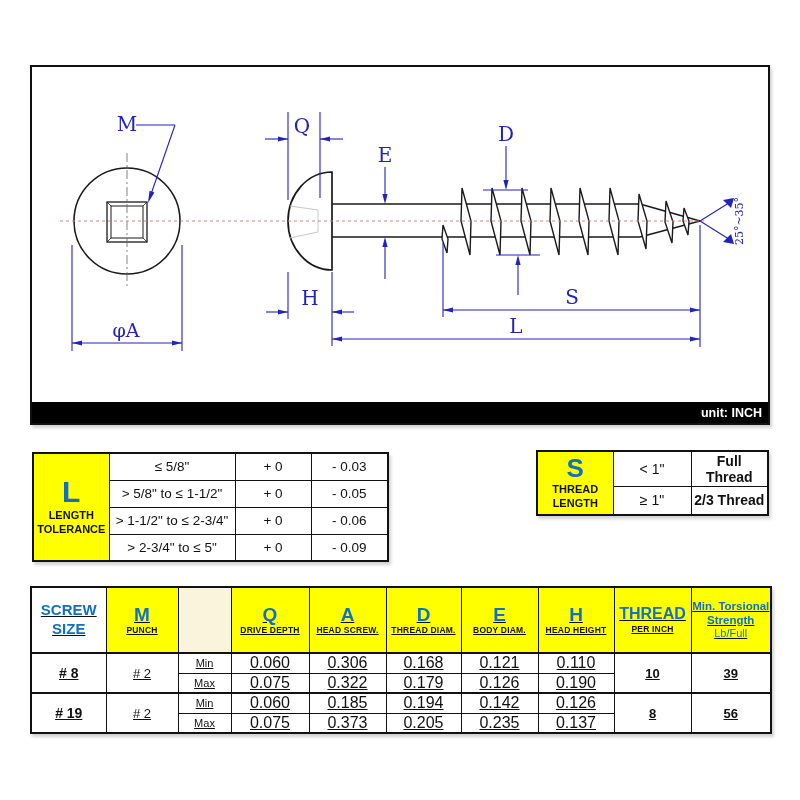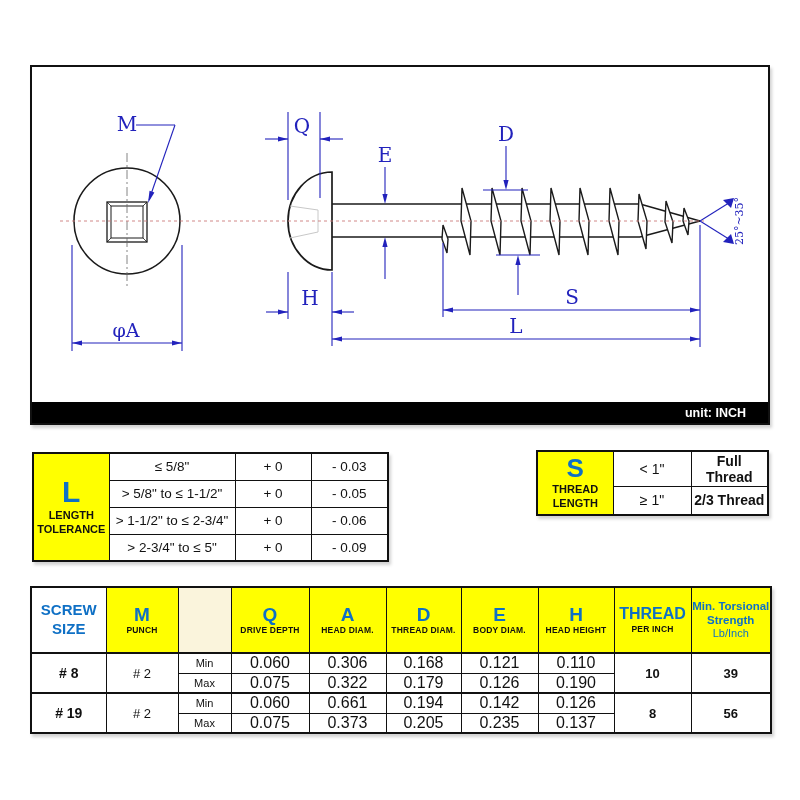--- a/index.html
+++ b/index.html
@@ -5,21 +5,21 @@
   html,body{margin:0;padding:0;background:#fff;}
   body{width:800px;height:800px;position:relative;font-family:"Liberation Sans",sans-serif;color:#111;}
   .page{position:absolute;inset:0;width:800px;height:800px;background:#fff;overflow:hidden;}
 
   
   .frame{position:absolute;left:30px;top:65px;width:740px;height:360px;border:2px solid #111;
          box-sizing:border-box;background:#fff;box-shadow:2px 3px 3px rgba(0,0,0,.18);}
   .frame svg{display:block;}
   .unit-bar{position:absolute;left:0;bottom:0;width:100%;height:21px;background:#000;color:#fff;
             display:flex;align-items:center;justify-content:flex-end;box-sizing:border-box;
-            padding-right:22px;font-size:12.5px;font-weight:bold;}
+            padding-right:6px;font-size:12.5px;font-weight:bold;}
 
   
   table{border-collapse:collapse;table-layout:fixed;background:#fff;}
   .boxed{box-shadow:2px 3px 3px rgba(0,0,0,.18);}
 
   
   .ltable{position:absolute;left:32px;top:452px;border:2.5px solid #111;}
   .ltable td{border:1.5px solid #111;text-align:center;vertical-align:middle;font-size:13.5px;}
   .ltable tr{height:27px;}
   .sym-cell{background:#FFFF00;}
@@ -29,21 +29,21 @@
   .tolval{font-size:14.5px;}
 
   
   .stable{position:absolute;left:536px;top:450px;border:2.5px solid #111;}
   .stable td{border:1.5px solid #111;text-align:center;vertical-align:middle;font-size:14px;}
   .stable tr{height:28px;}
   .result{font-weight:bold;font-size:15px;}
 
   
   .spec{position:absolute;left:30px;top:586px;border:2.5px solid #111;}
-  .spec th,.spec td{border:1.5px solid #111;text-align:center;vertical-align:middle;padding:0;}
+  .spec th,.spec td{border:1.5px solid #111;text-align:center;vertical-align:middle;padding:0;text-decoration:underline;}
   .spec tr.hd{height:66px;}
   .spec tr.r{height:20px;}
   .spec th{background:#FFFF00;font-weight:normal;}
   .spec th.white{background:#fff;}
   .spec th.cream{background:#FAF4DC;}
   .spec tr.hd th{border-bottom:2.5px solid #111;}
   .spec tr.grp td{border-top:2.5px solid #111;}
   .size-head{font-size:15px;font-weight:bold;color:#0F70C5;line-height:1.25;}
   .blue-big{font-size:19px;font-weight:bold;color:#0F70C5;line-height:1.05;}
   .thread-big{font-size:16px;}
@@ -261,41 +261,41 @@
         <div class="blue-big">M</div>
         <div class="sub">PUNCH</div>
       </th>
       <th class="cream"></th>
       <th>
         <div class="blue-big">Q</div>
         <div class="sub">DRIVE DEPTH</div>
       </th>
       <th>
         <div class="blue-big">A</div>
-        <div class="sub">HEAD DIAM.</div>
+        <div class="sub">HEAD SCREW.</div>
       </th>
       <th>
         <div class="blue-big">D</div>
         <div class="sub">THREAD DIAM.</div>
       </th>
       <th>
         <div class="blue-big">E</div>
         <div class="sub">BODY DIAM.</div>
       </th>
       <th>
         <div class="blue-big">H</div>
         <div class="sub">HEAD HEIGHT</div>
       </th>
       <th>
         <div class="blue-big thread-big">THREAD</div>
         <div class="sub">PER INCH</div>
       </th>
       <th>
         <div class="tors-main">Min. Torsional Strength</div>
-        <div class="tors-sub">Lb/Inch</div>
+        <div class="tors-sub">Lb/Full</div>
       </th>
     </tr>
 
     <tr class="r">
       <td class="size-val" rowspan="2"># 8</td>
       <td class="punch-val" rowspan="2"># 2</td>
       <td class="mm">Min</td>
       <td class="num">0.060</td>
       <td class="num">0.306</td>
       <td class="num">0.168</td>
@@ -311,21 +311,21 @@
       <td class="num">0.179</td>
       <td class="num">0.126</td>
       <td class="num">0.190</td>
     </tr>
 
     <tr class="r grp">
       <td class="size-val" rowspan="2"># 19</td>
       <td class="punch-val" rowspan="2"># 2</td>
       <td class="mm">Min</td>
       <td class="num">0.060</td>
-      <td class="num">0.661</td>
+      <td class="num">0.185</td>
       <td class="num">0.194</td>
       <td class="num">0.142</td>
       <td class="num">0.126</td>
       <td class="big-val" rowspan="2">8</td>
       <td class="big-val" rowspan="2">56</td>
     </tr>
     <tr class="r">
       <td class="mm">Max</td>
       <td class="num">0.075</td>
       <td class="num">0.373</td>

